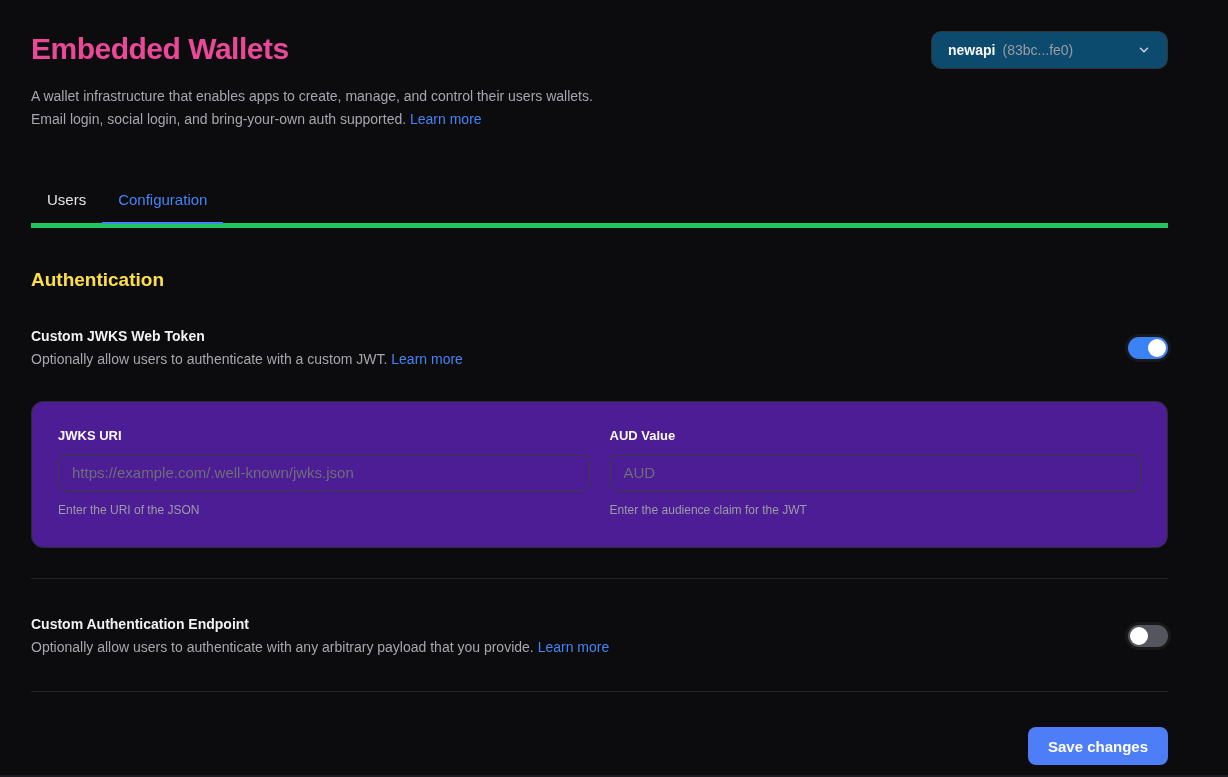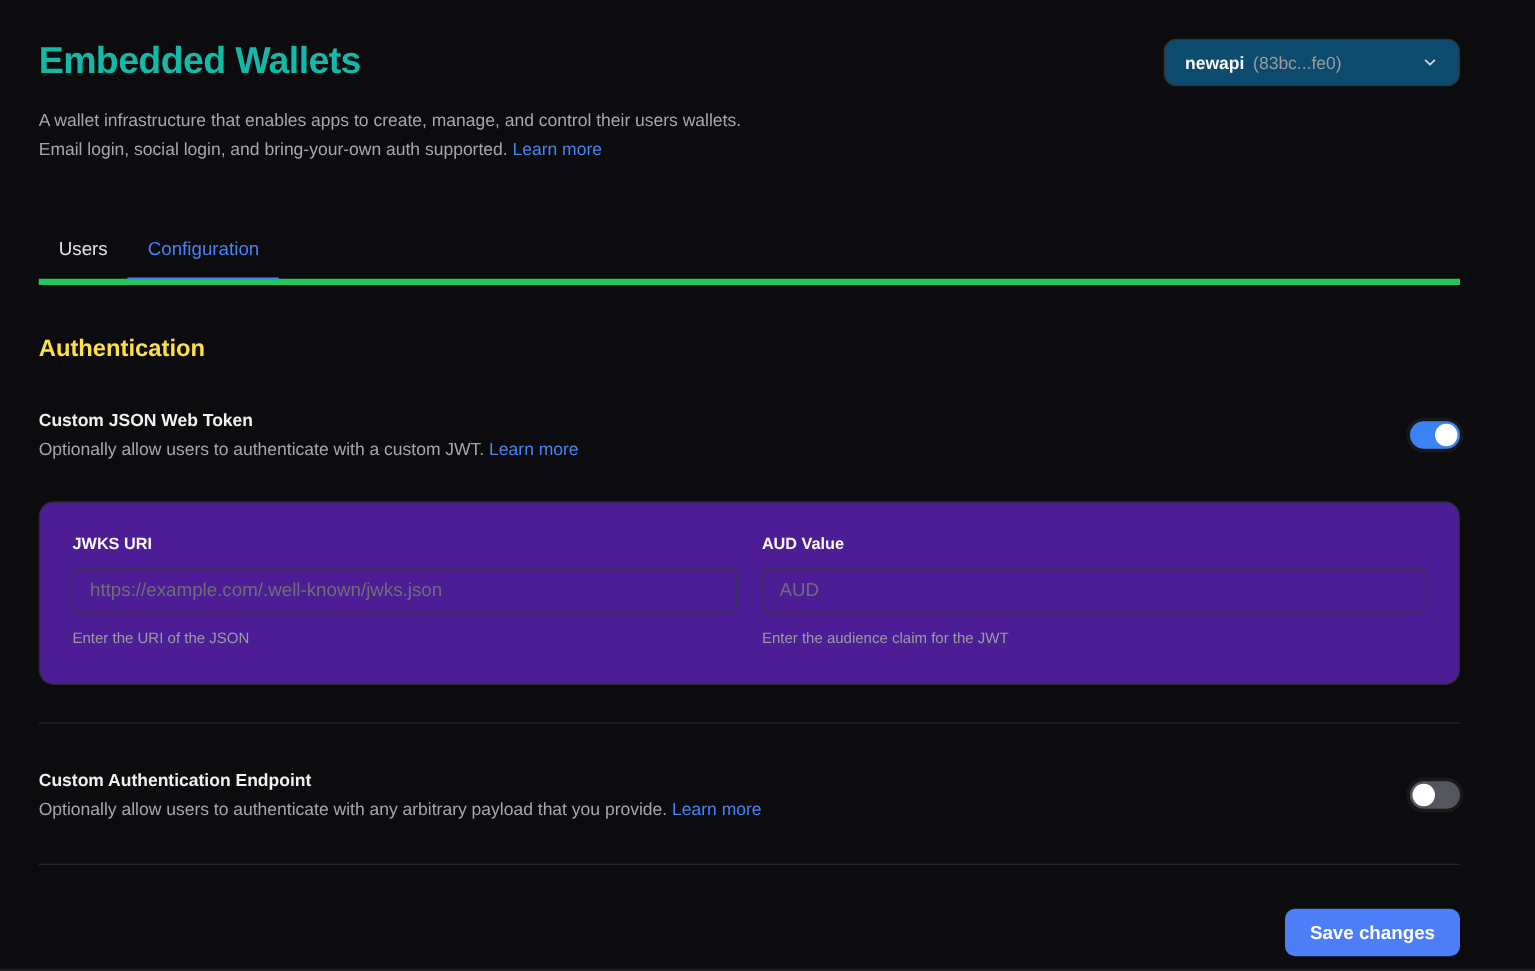--- a/index.html
+++ b/index.html
@@ -12,21 +12,21 @@
     position: relative;
   }
   .page { padding: 32px 60px 0 31px; }
 
   
   .header { display: flex; justify-content: space-between; align-items: flex-start; }
   .page-title {
     font-size: 30px;
     font-weight: 700;
     letter-spacing: -0.5px;
-    color: #14b8a6;
+    color: #ec4899;
   }
   .page-desc {
     margin-top: 19px;
     max-width: 562px;
     font-size: 14px;
     line-height: 23px;
     color: #a6a6ae;
   }
   a.link { color: var(--link-blue, #4584f4); text-decoration: none; cursor: pointer; }
 
@@ -177,21 +177,21 @@
 
   <div class="tabbar">
     <div class="tab">Users</div>
     <div class="tab active">Configuration</div>
   </div>
 
   <h2 class="section-heading">Authentication</h2>
 
   <div class="setting-row">
     <div>
-      <div class="setting-title">Custom JSON Web Token</div>
+      <div class="setting-title">Custom JWKS Web Token</div>
       <div class="setting-desc"><span>Optionally allow users to authenticate with a custom JWT. </span><a class="link">Learn more</a></div>
     </div>
     <div class="toggle on">
       <div class="knob"></div>
     </div>
   </div>
 
   <div class="card">
     <div>
       <label class="field-label">JWKS URI</label>

